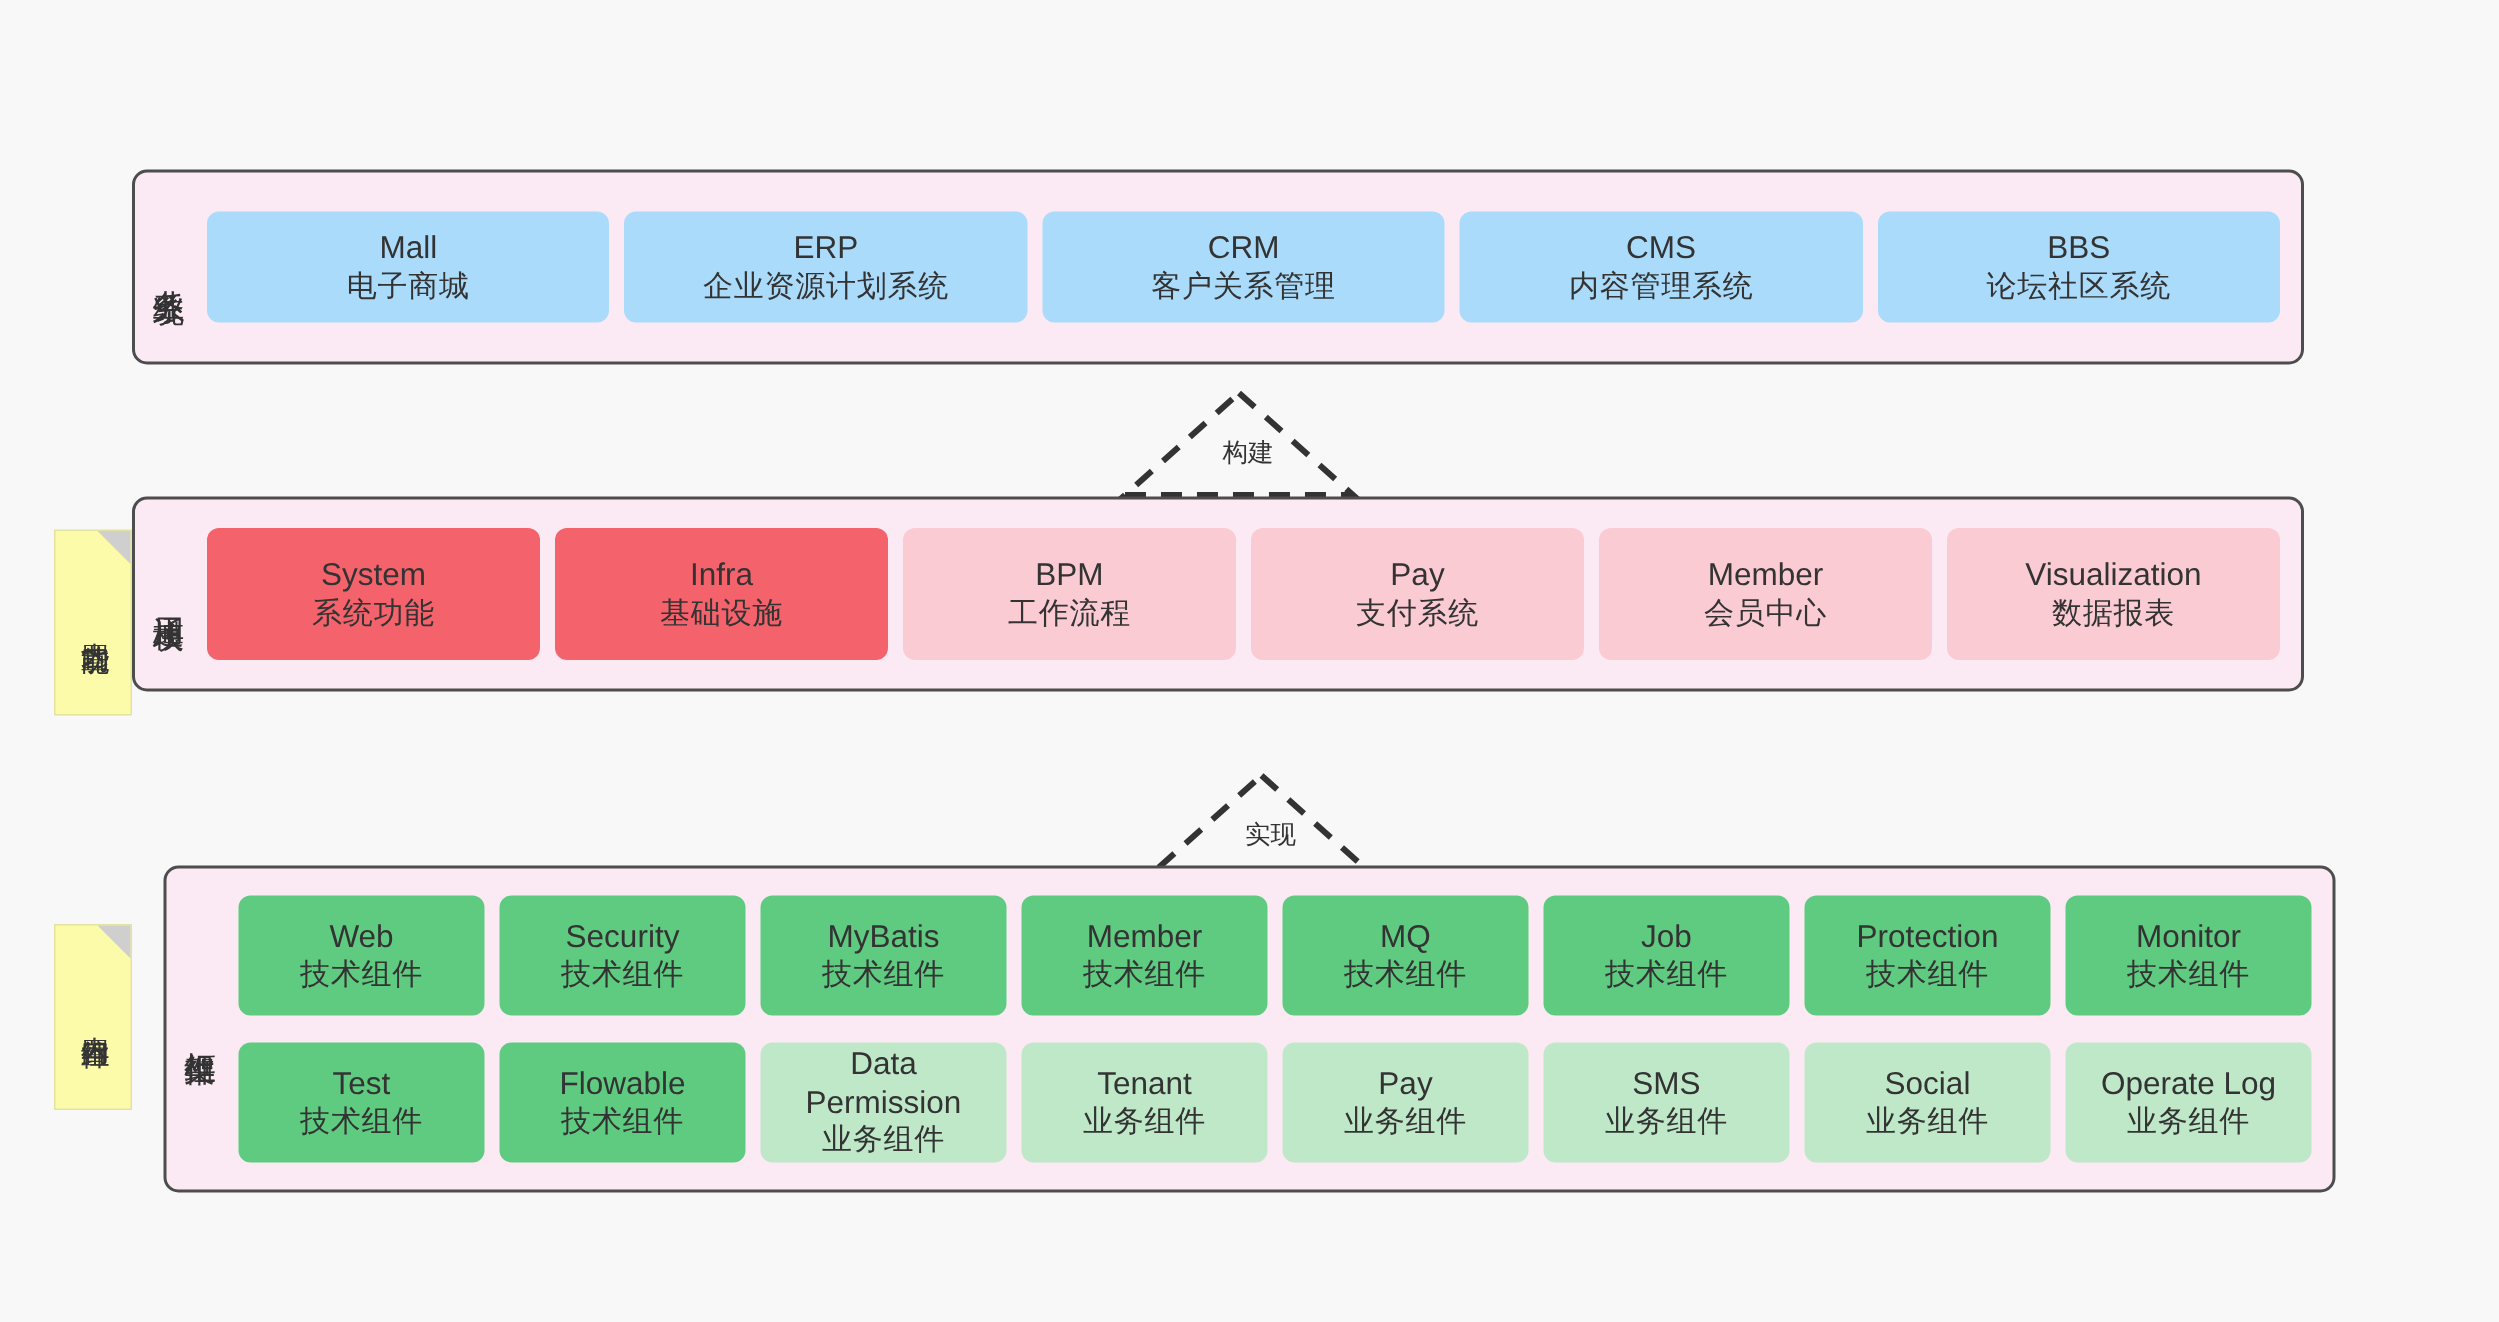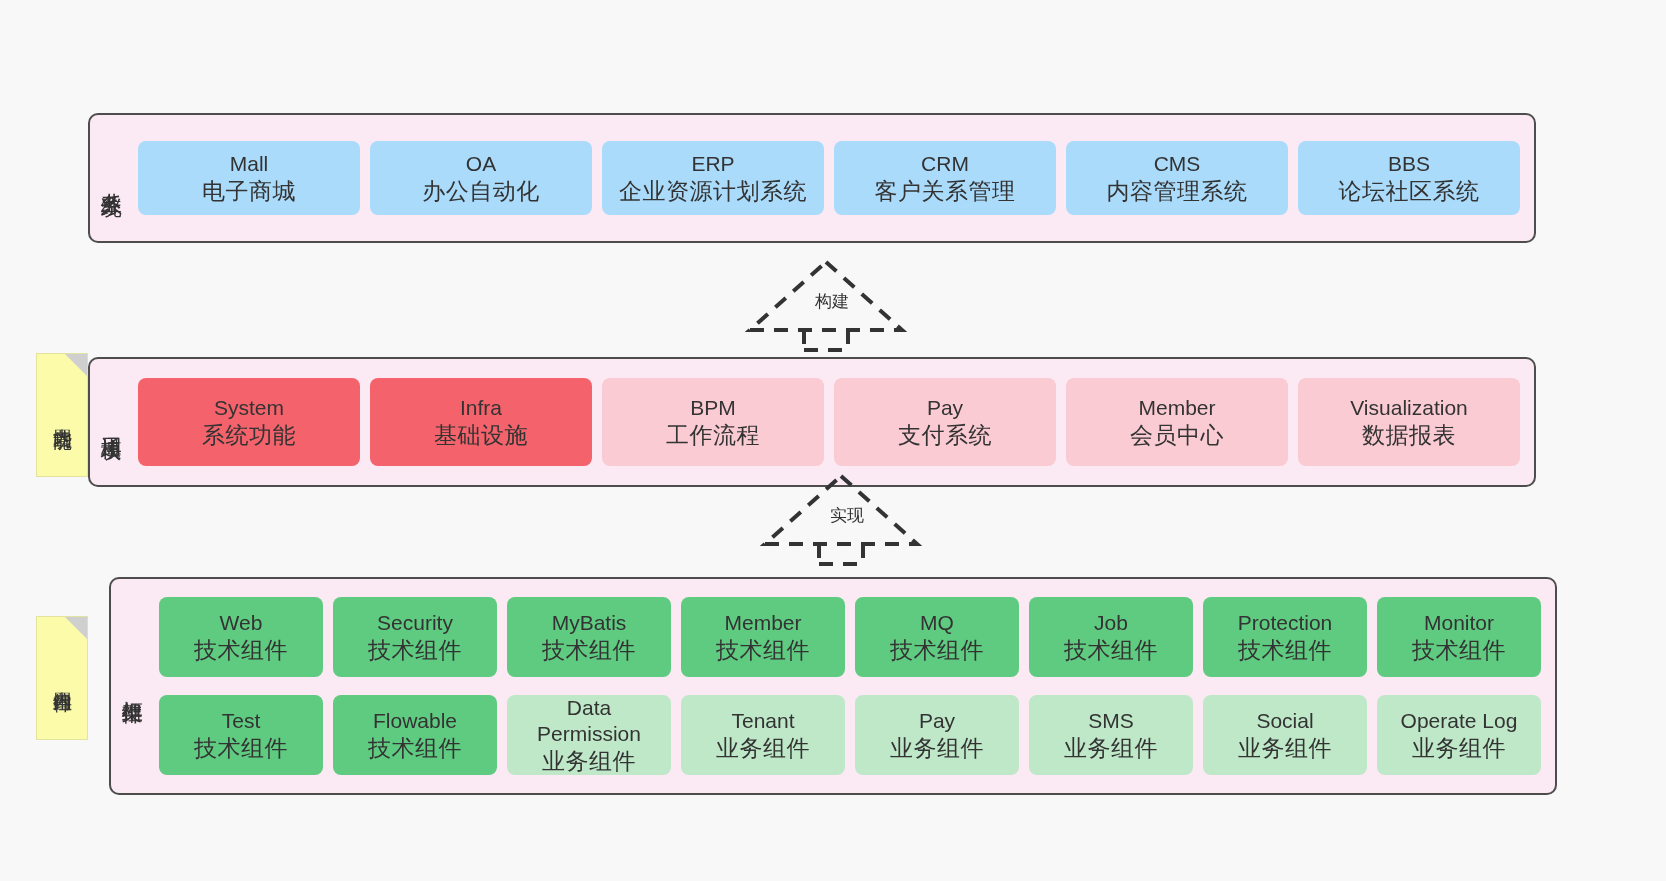--- a/index.html
+++ b/index.html
@@ -78,37 +78,37 @@
     text-align: center;
     line-height: 1.22;
     padding: 4px 6px;
   }
   .card .t-en {
     font-size: 21px;
     color: #333333;
     white-space: nowrap;
   }
   .card .t-cn {
-    font-size: 23px;
+    font-size: 20px;
     color: #333333;
     letter-spacing: .5px;
     white-space: nowrap;
   }
   .card.wrap .t-en { white-space: normal; text-align: center; }
 
   
   .c-blue       { background: #aadbfb; }
   .c-red        { background: #f4636b; }
   .c-pink       { background: #fbcbd4; }
   .c-green      { background: #5fcb80; }
   .c-lightgreen { background: #bfe8c9; }
 
   
   #layer-business  { left: 88px;  top: 113px; width: 1448px; height: 130px; }
-  #layer-modules   { left: 88px;  top: 357px; width: 1448px; height: 130px; }
+  #layer-modules   { left: 88px;  top: 331px; width: 1448px; height: 130px; }
   #layer-framework { left: 88px;  top: 577px; width: 1448px; height: 218px; margin-left: 21px; }
 
   #layer-business  .row { height: 74px; }
   #layer-modules   .row { height: 88px; }
   #layer-framework .row { height: 80px; }
 
   
   .sticky {
     position: absolute;
     box-sizing: border-box;
@@ -145,43 +145,39 @@
     position: absolute;
     font-size: 17px;
     color: #333333;
     background: #f8f8f8;
     padding: 0 2px;
     white-space: nowrap;
     user-select: none;
     font-family: Liberation Mono, monospace;
   }
   #arrow-build   { left: 750px; top: 258px; }
-  #arrow-impl    { left: 765px; top: 472px; }
+  #arrow-impl    { left: 765px; top: 513px; }
   #arrow-build .arrow-label  { left: 63px; top: 32px; }
   #arrow-impl  .arrow-label  { left: 63px; top: 32px; }
 </style>
 </head>
 <body>
 
 <div id="canvas">
 
   <div class="layer" id="layer-business">
     <div class="layer-label">业务系统</div>
     <div class="layer-body">
       <div class="row">
 
         <div class="card c-blue">
           <div class="t-en">Mall</div>
           <div class="t-cn">电子商城</div>
         </div>
 
-        <div class="card c-blue">
-          <div class="t-en">OA</div>
-          <div class="t-cn">办公自动化</div>
-        </div>
 
         <div class="card c-blue">
           <div class="t-en">ERP</div>
           <div class="t-cn">企业资源计划系统</div>
         </div>
 
         <div class="card c-blue">
           <div class="t-en">CRM</div>
           <div class="t-cn">客户关系管理</div>
         </div>

